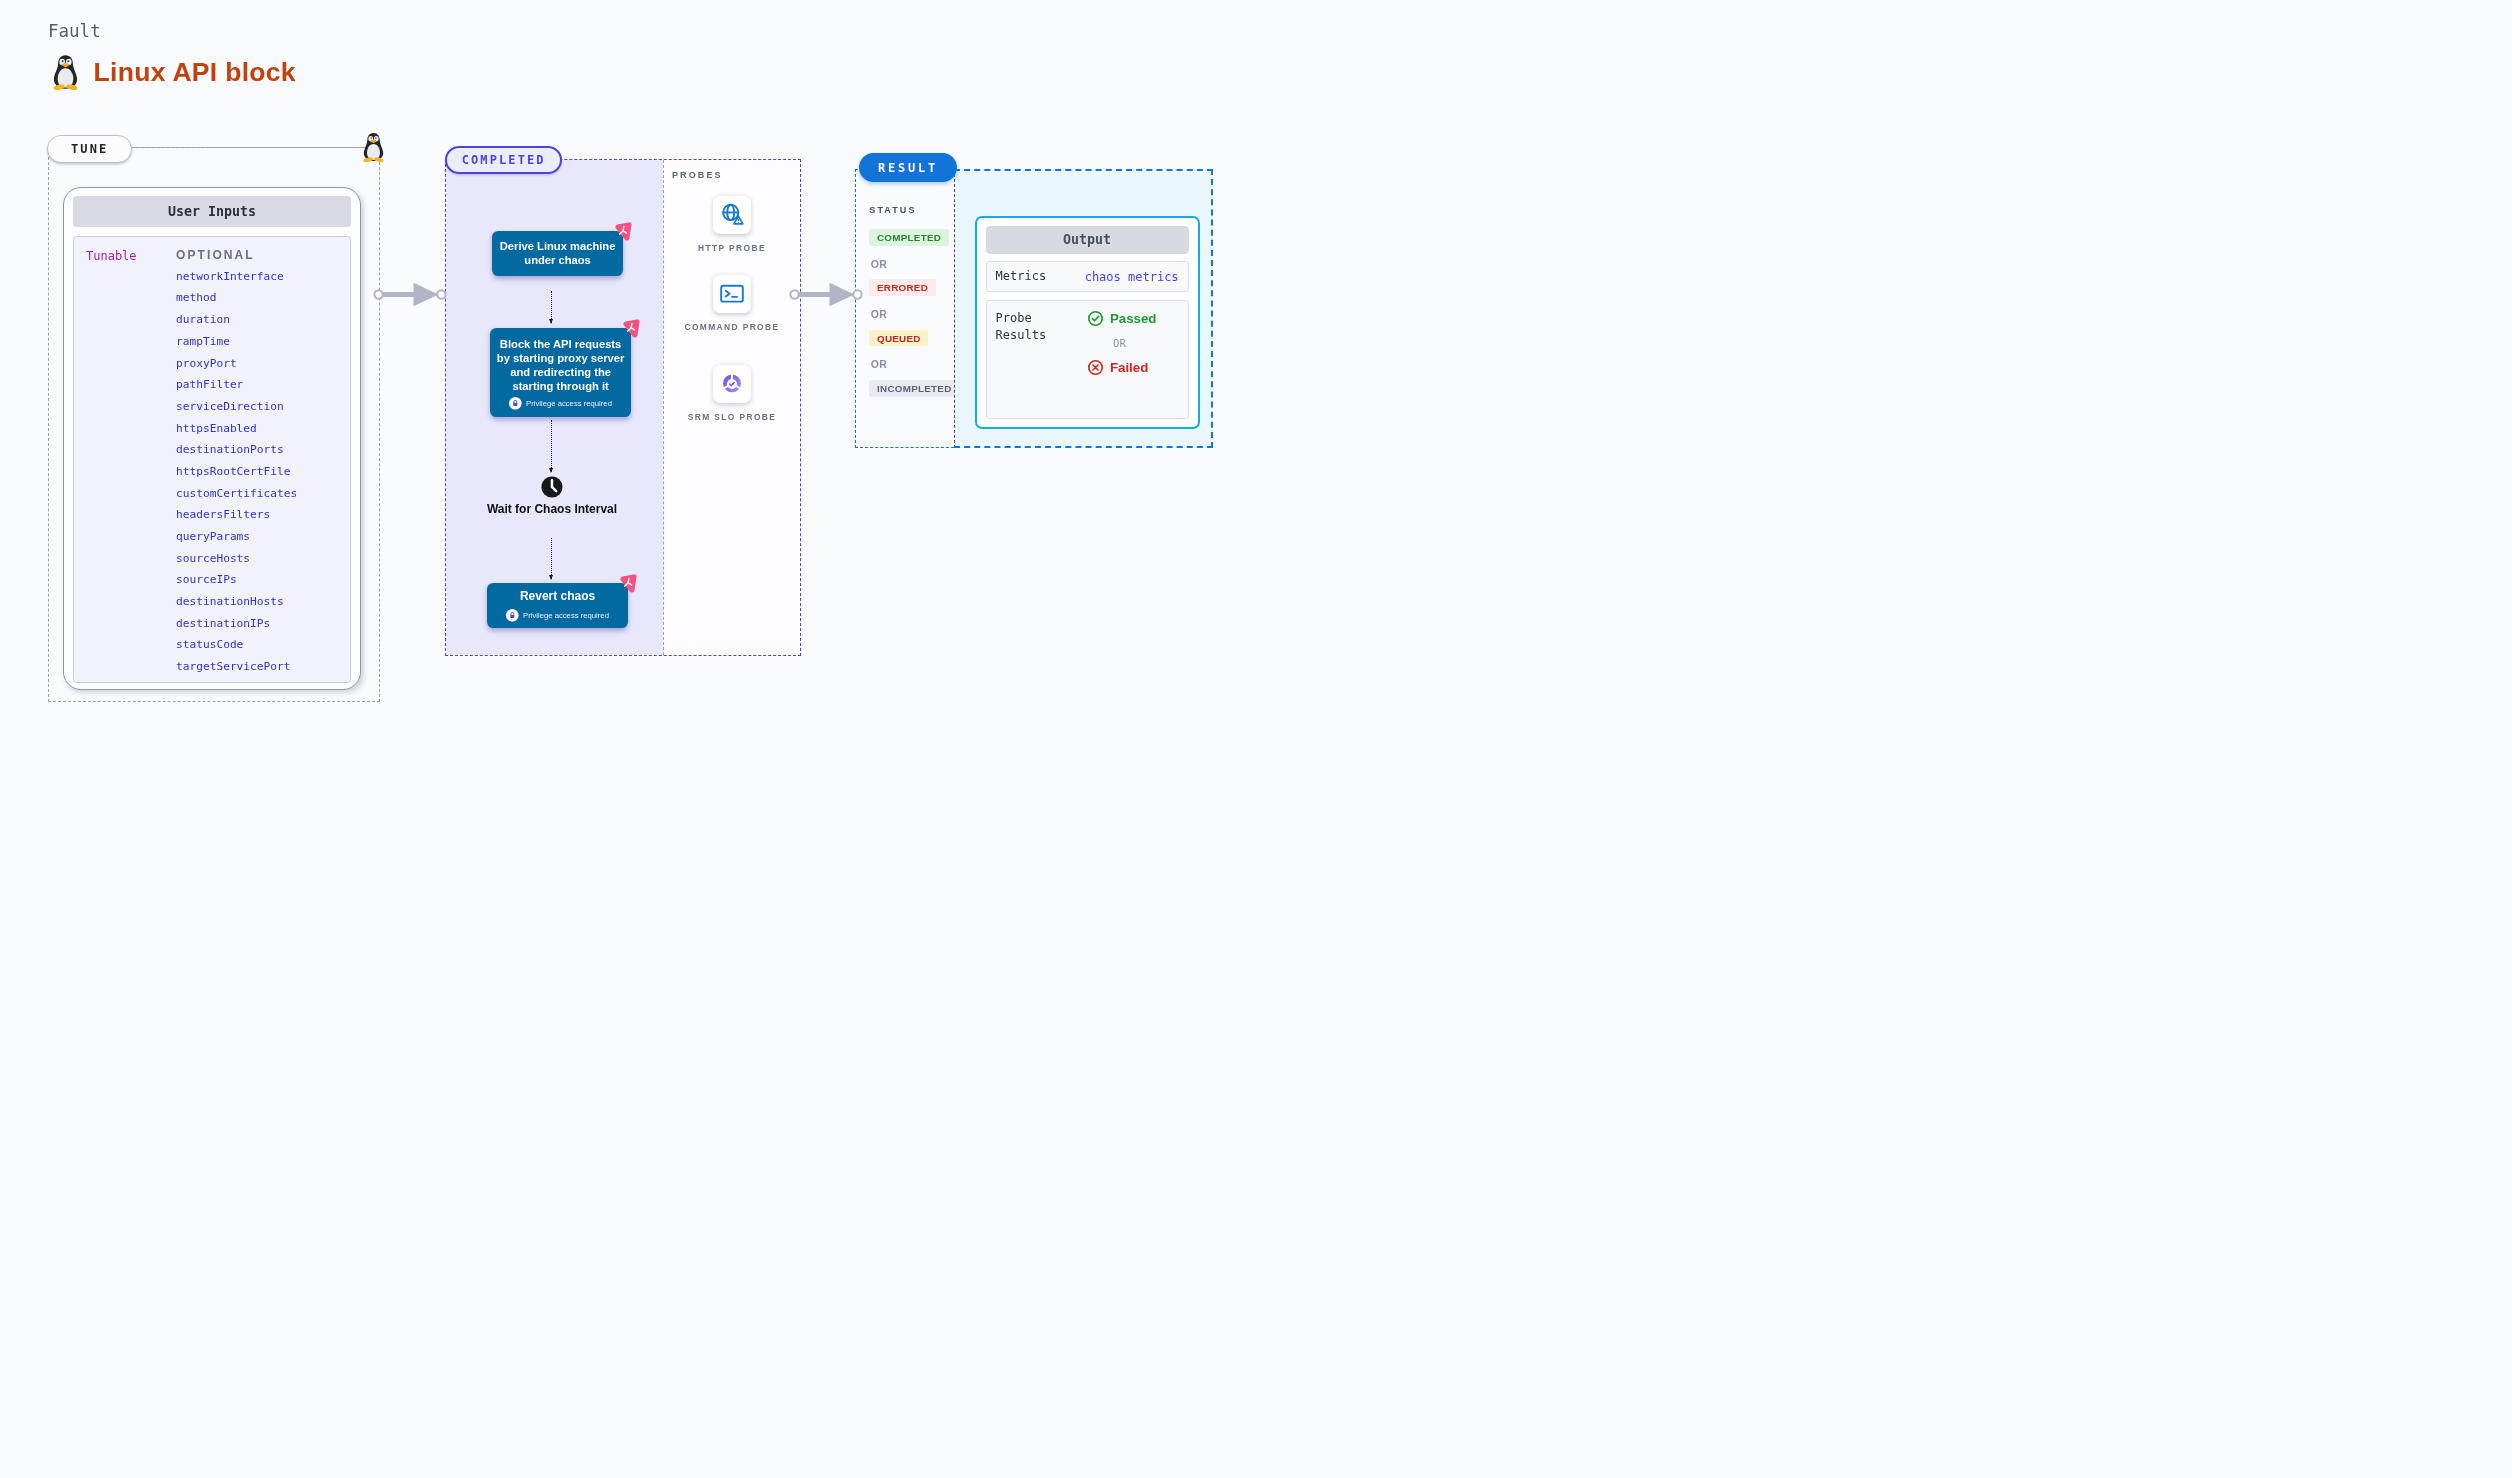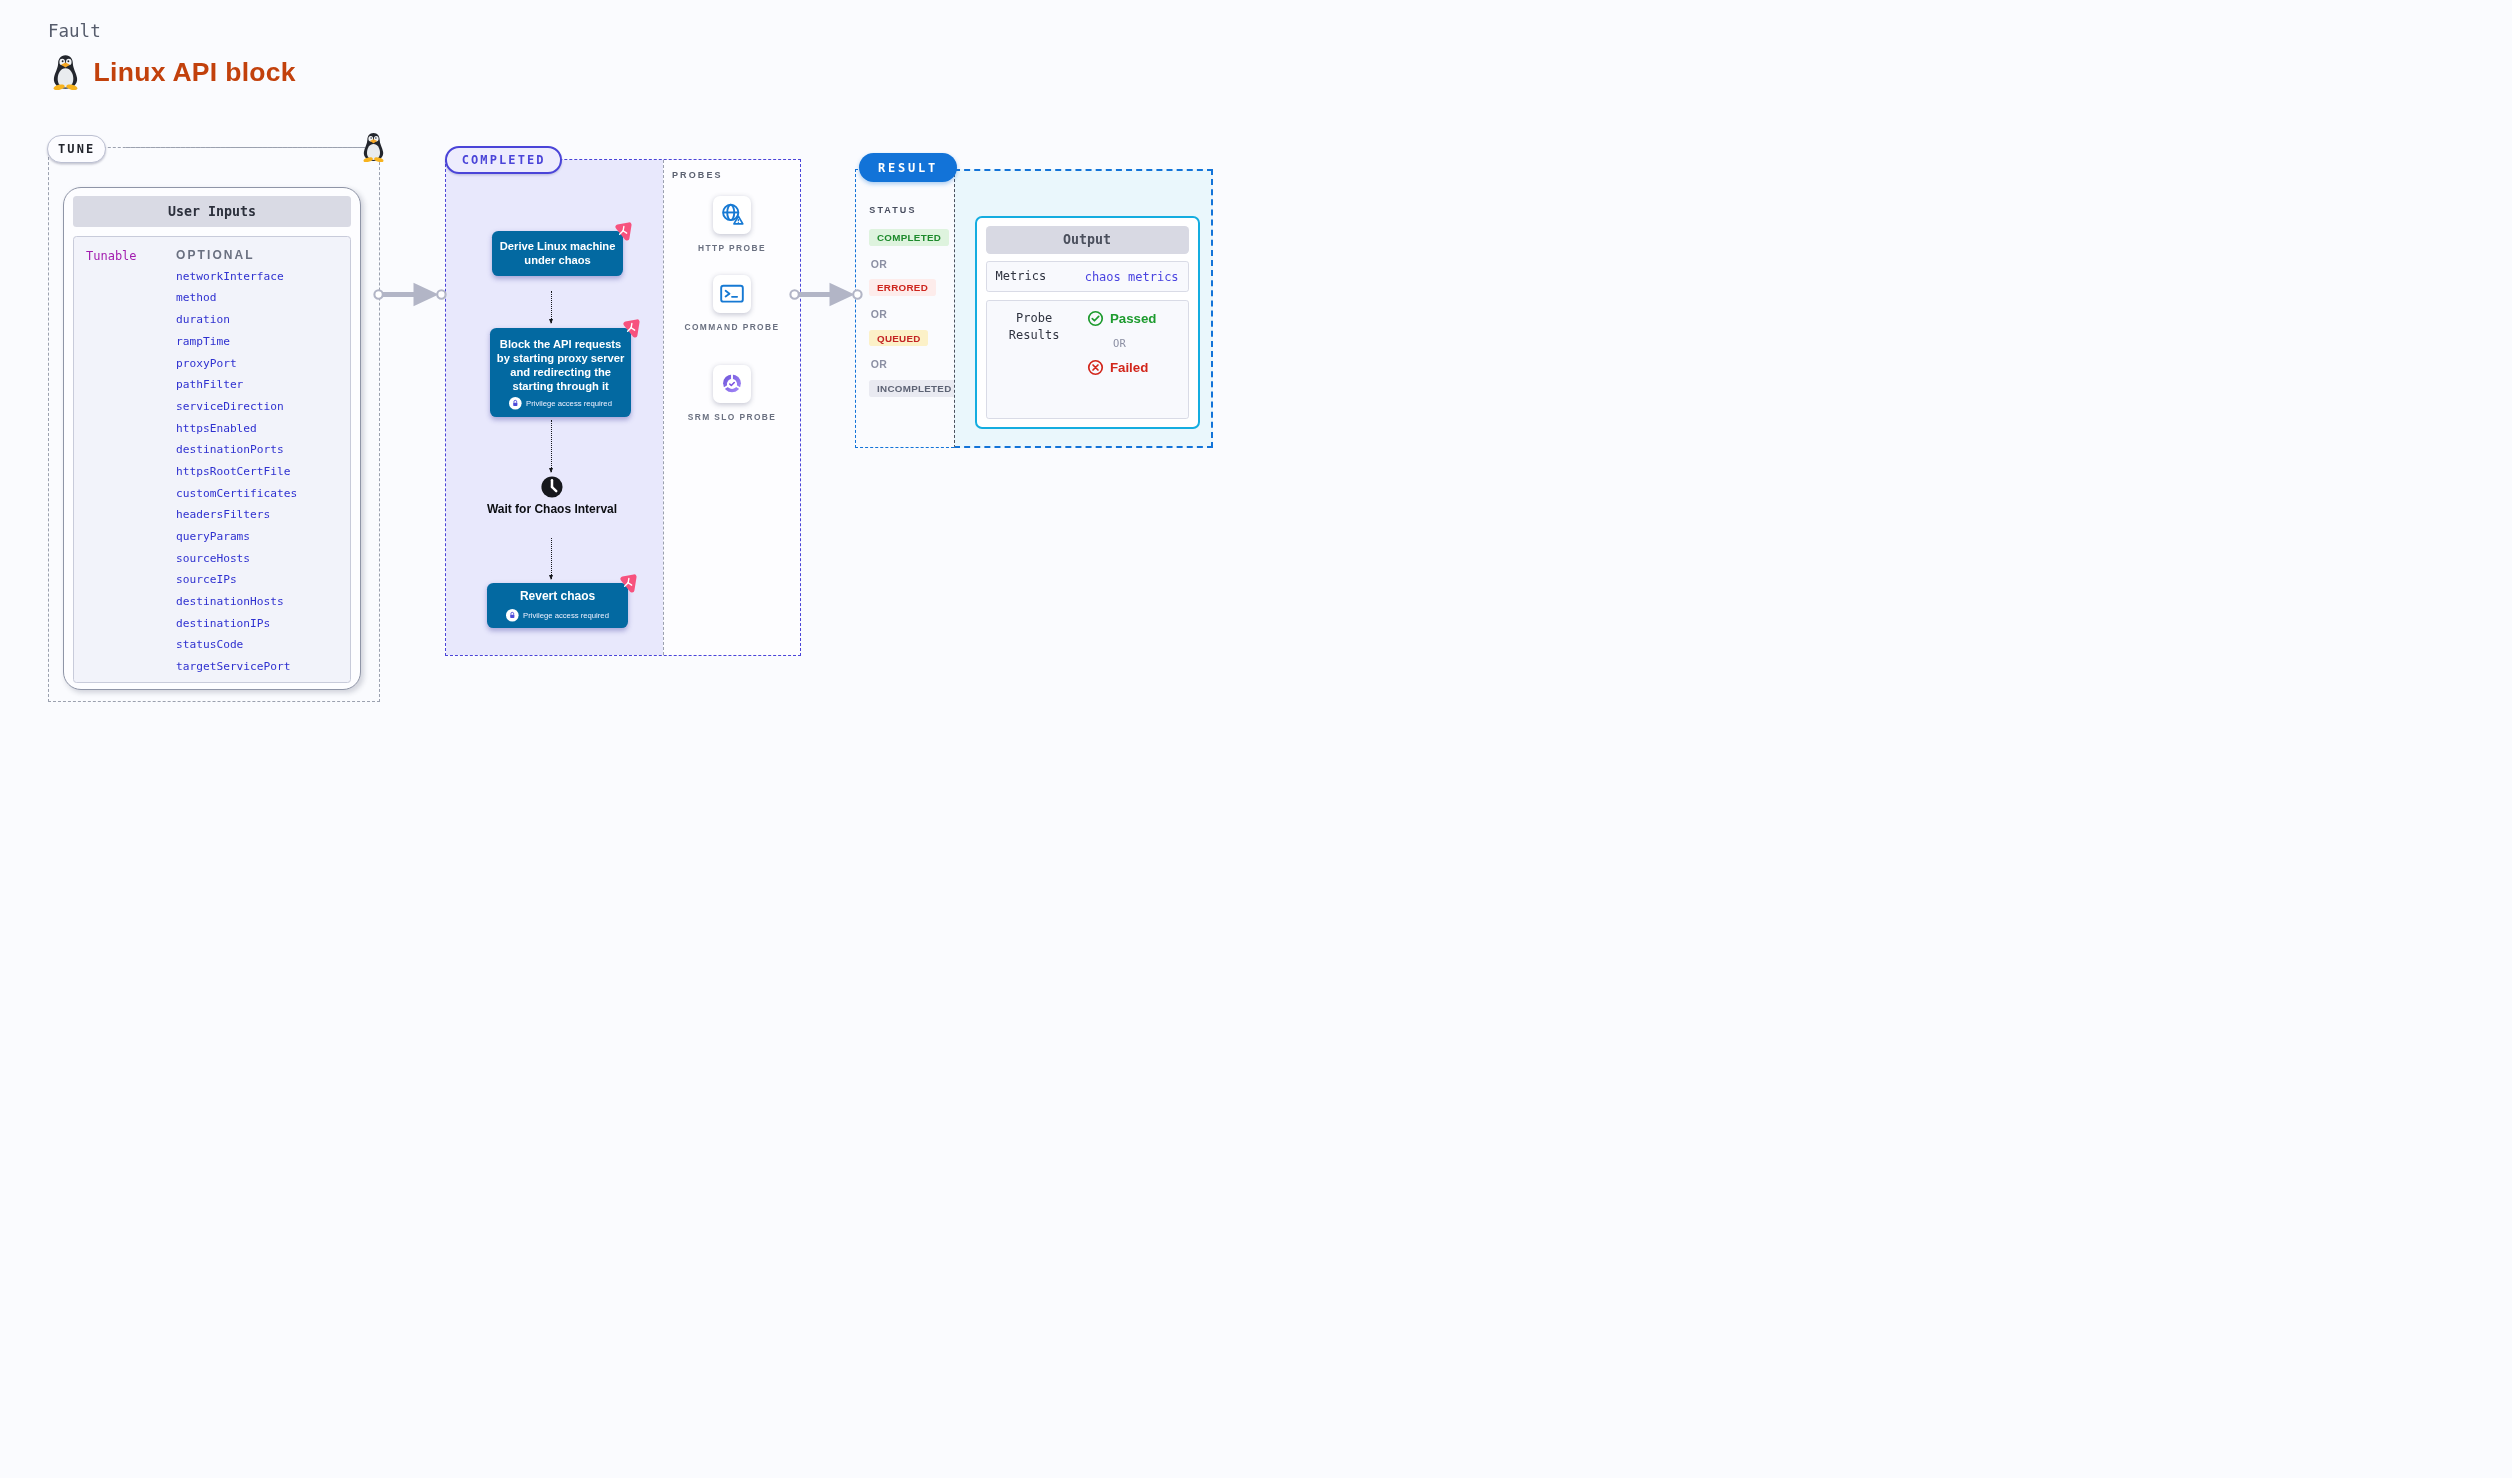--- a/index.html
+++ b/index.html
@@ -8,21 +8,21 @@
 
   
   .fault-label{position:absolute;left:48px;top:21px;font-family:"DejaVu Sans Mono",monospace;
                font-size:17.5px;color:#565c6c;}
   .title-row{position:absolute;left:50px;top:54px;display:flex;align-items:center;gap:12.6px;}
   .page-title{font-size:26.5px;font-weight:bold;color:#c2410c;letter-spacing:0.3px;}
 
   
   .pill{position:absolute;z-index:6;font-family:"DejaVu Sans Mono",monospace;font-weight:bold;
         border-radius:14.7px;display:flex;align-items:center;justify-content:center;}
-  .tune-pill{left:47px;top:135px;height:26px;padding:0 10px;background:#fcfcff;
+  .tune-pill{left:47px;top:135px;height:26px;padding:0 23px;background:#fcfcff;
              border:1.4px solid #bcc0d2;color:#22252d;font-size:12px;letter-spacing:2.1px;
              box-shadow:0 1.4px 2.1px rgba(40,45,80,.25);}
   .exec-pill{left:445px;top:146px;height:24px;padding:0 14.7px;background:#edecfd;
              border:2.1px solid #4a44d8;color:#4a44d8;font-size:12px;letter-spacing:2.1px;
              box-shadow:0 1.4px 2.1px rgba(40,45,120,.2);}
   .result-pill{left:859px;top:153px;height:29px;padding:0 19px;background:#1273d8;
              color:#fff;font-size:12px;letter-spacing:2.8px;
              box-shadow:0 2.1px 4.2px rgba(18,115,216,.35);}
 
   
@@ -107,21 +107,21 @@
   .output-header{height:28px;min-height:28px;background:#d8d9e3;border-radius:4.2px;text-align:center;
               line-height:28px;font-family:"DejaVu Sans Mono",monospace;font-weight:bold;
               font-size:13.3px;color:#4a4f5c;margin-bottom:7.7px;}
   .orow{background:#f8f9fd;border:0.7px solid #d9dbe6;border-radius:2.8px;}
   .metrics-row{height:29px;min-height:29px;display:flex;align-items:center;padding:0 9px;
               margin-bottom:7.7px;}
   .row-label{font-family:"DejaVu Sans Mono",monospace;font-size:12px;line-height:17px;
               color:#2f3340;width:77px;}
   .metrics-value{font-family:"DejaVu Sans Mono",monospace;font-size:12px;color:#4a44e0;
               margin-left:14px;white-space:nowrap;}
-  .probe-row{flex:1;display:flex;padding:9px;text-align:center;}
+  .probe-row{flex:1;display:flex;padding:9px;}
   .probe-results{margin-left:14px;display:flex;flex-direction:column;align-items:flex-start;}
   .passed-row,.failed-row{display:flex;align-items:center;gap:6.3px;}
   .passed-text{font-size:13.3px;font-weight:bold;color:#1d9b2e;}
   .failed-text{font-size:13.3px;font-weight:bold;color:#d2261b;}
   .or-sep{margin:9.8px 0 9.8px 26.5px;font-family:"DejaVu Sans Mono",monospace;font-size:10.5px;
           color:#8b8fa3;}
 </style>
 </head>
 <body>
 

